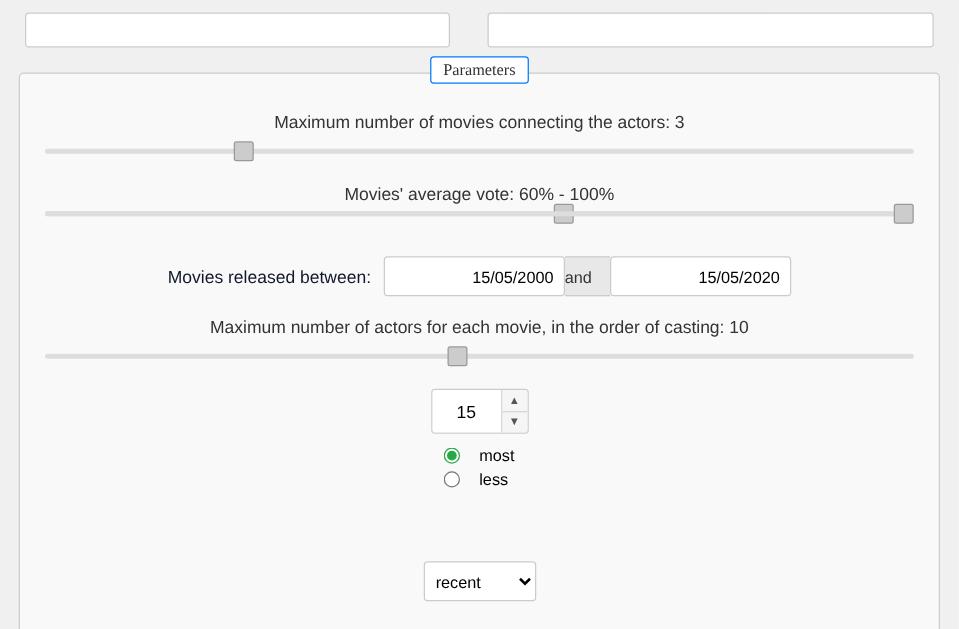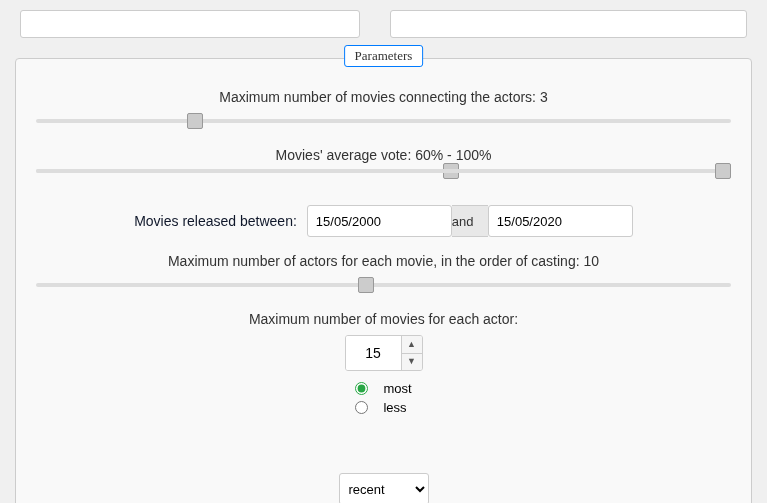--- a/index.html
+++ b/index.html
@@ -122,21 +122,21 @@
       color: #0f172a;
       margin-right: 10px;
     }
 
     .date-input {
       width: 145px;
       height: 32px;
       border: 1px solid #ccc;
       border-radius: 3px;
       background: white;
-      text-align: left;
+      text-align: right;
       font-size: 13px;
       padding: 0 8px;
     }
 
     .and-label {
       width: 36px;
       height: 32px;
       border-top: 1px solid #ccc;
       border-bottom: 1px solid #ccc;
       background: #e8e8e8;
@@ -270,21 +270,20 @@
     </div>
 
     <div class="param-row">
       <div class="param-label">Maximum number of actors for each movie, in the order of casting: 10</div>
       <div class="slider-track">
         <input type="range" min="1" max="20" value="10" style="width: 100%;">
       </div>
     </div>
 
     <div class="param-row">
-      <div class="param-label">Maximum number of movies for each actor:</div>
       <div class="movies-count-row">
 
         <div class="number-input-wrapper">
           <input class="number-input" type="text" value="15" style="">
           <div class="spinner-buttons">
             <button class="spinner-btn">▲</button>
             <button class="spinner-btn">▼</button>
           </div>
         </div>
 

